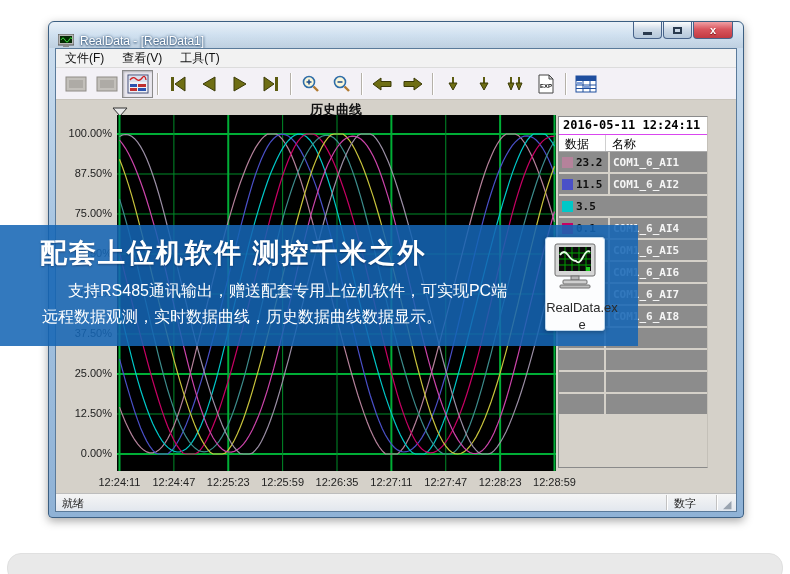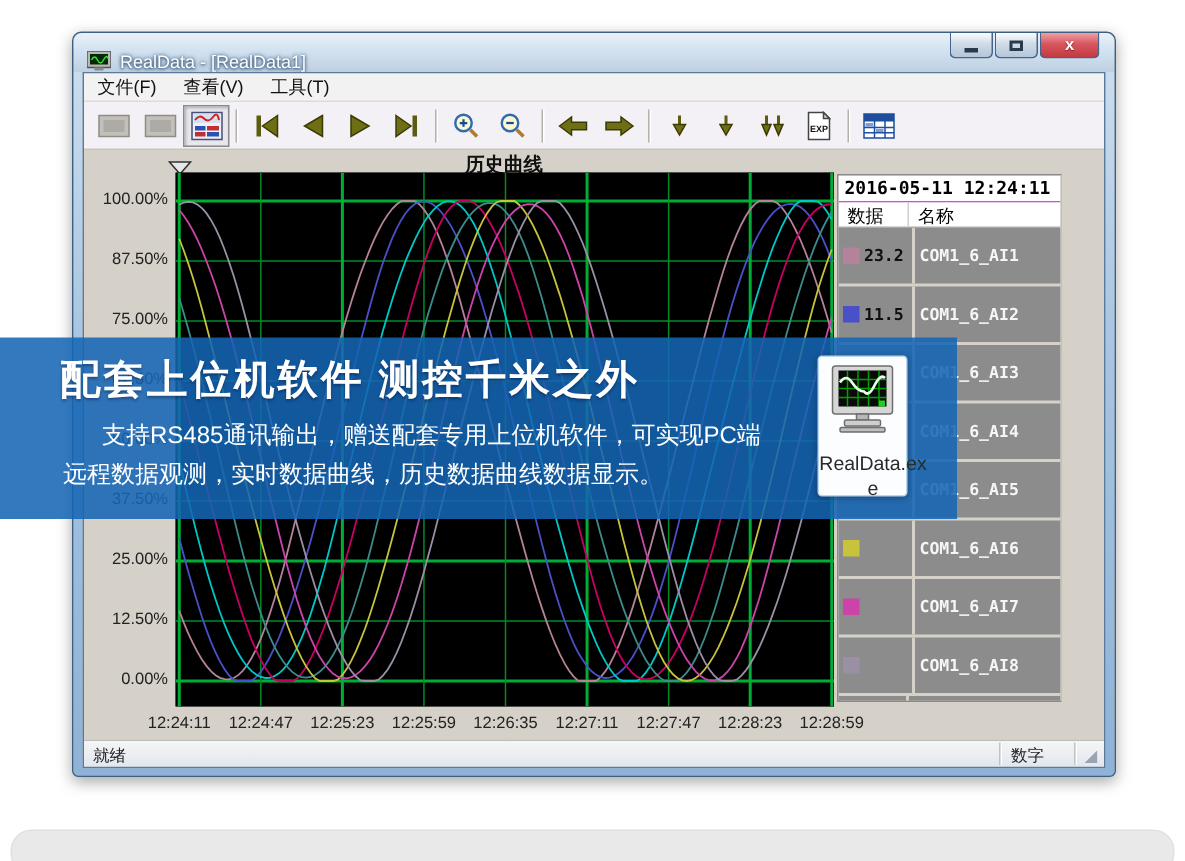--- a/index.html
+++ b/index.html
@@ -48,21 +48,21 @@
 
   
   #dpanel{position:absolute;left:502px;top:16px;width:150px;height:352px;
        border:1px solid #8a8a8a;border-right:1px solid #c4c0b8;box-sizing:border-box;
        font-family:"DejaVu Sans Mono",monospace;overflow:hidden;}
   #dp-datetime{height:16px;background:#fff;font-size:12px;font-weight:bold;color:#000;
        padding:1px 0 0 4px;border-bottom:1px solid #d946ef;}
   #dp-cols{height:16px;background:#fff;display:flex;font-size:12px;color:#000;border-bottom:1px solid #aaa;}
   #dp-cols .c1{width:46px;padding:1px 0 0 6px;box-sizing:border-box;}
   #dp-cols .c2{flex:1;padding:1px 0 0 6px;border-left:1px solid #cfcfcf;}
-  .drow{height:37px;margin-bottom:2px;background:#8c8c8c;display:flex;align-items:center;}
+  .drow{height:20px;margin-bottom:2px;background:#8c8c8c;display:flex;align-items:center;}
   .drow .chip{width:11px;height:11px;margin:0 3px 0 3px;flex:0 0 auto;}
   .drow .val{width:32px;font-size:11px;font-weight:bold;color:#101010;}
   .drow .nm{flex:1;font-size:11px;font-weight:bold;color:#f5f5f5;
        border-left:2px solid #d5d1c9;padding-left:3px;height:100%;display:flex;align-items:center;}
 
   
   #statusbar{height:17px;flex:0 0 auto;position:relative;font-size:11px;color:#222;
        background:linear-gradient(180deg,#f5f5f5,#e2e7ee);border-top:1px solid #bdbdbd;}
   #status-left{position:absolute;left:6px;top:2px;}
   #status-right{position:absolute;left:618px;top:2px;}
@@ -311,21 +311,20 @@
                 <div class="nm">COM1_6_AI1</div>
               </div>
               <div class="drow">
                 <div class="chip" style="background: rgb(74, 80, 200);"></div>
                 <div class="val">11.5</div>
                 <div class="nm">COM1_6_AI2</div>
               </div>
               <div class="drow">
                 <div class="chip" style="background: rgb(0, 200, 200);"></div>
                 <div class="val">3.5</div>
-                <div class="nm">COM1_6_AI3</div>
               </div>
               <div class="drow">
                 <div class="chip" style="background: rgb(200, 0, 100);"></div>
                 <div class="val">0.1</div>
                 <div class="nm">COM1_6_AI4</div>
               </div>
               <div class="drow">
                 <div class="chip" style="background: rgb(60, 140, 140);"></div>
                 <div class="val">1.6</div>
                 <div class="nm">COM1_6_AI5</div>

